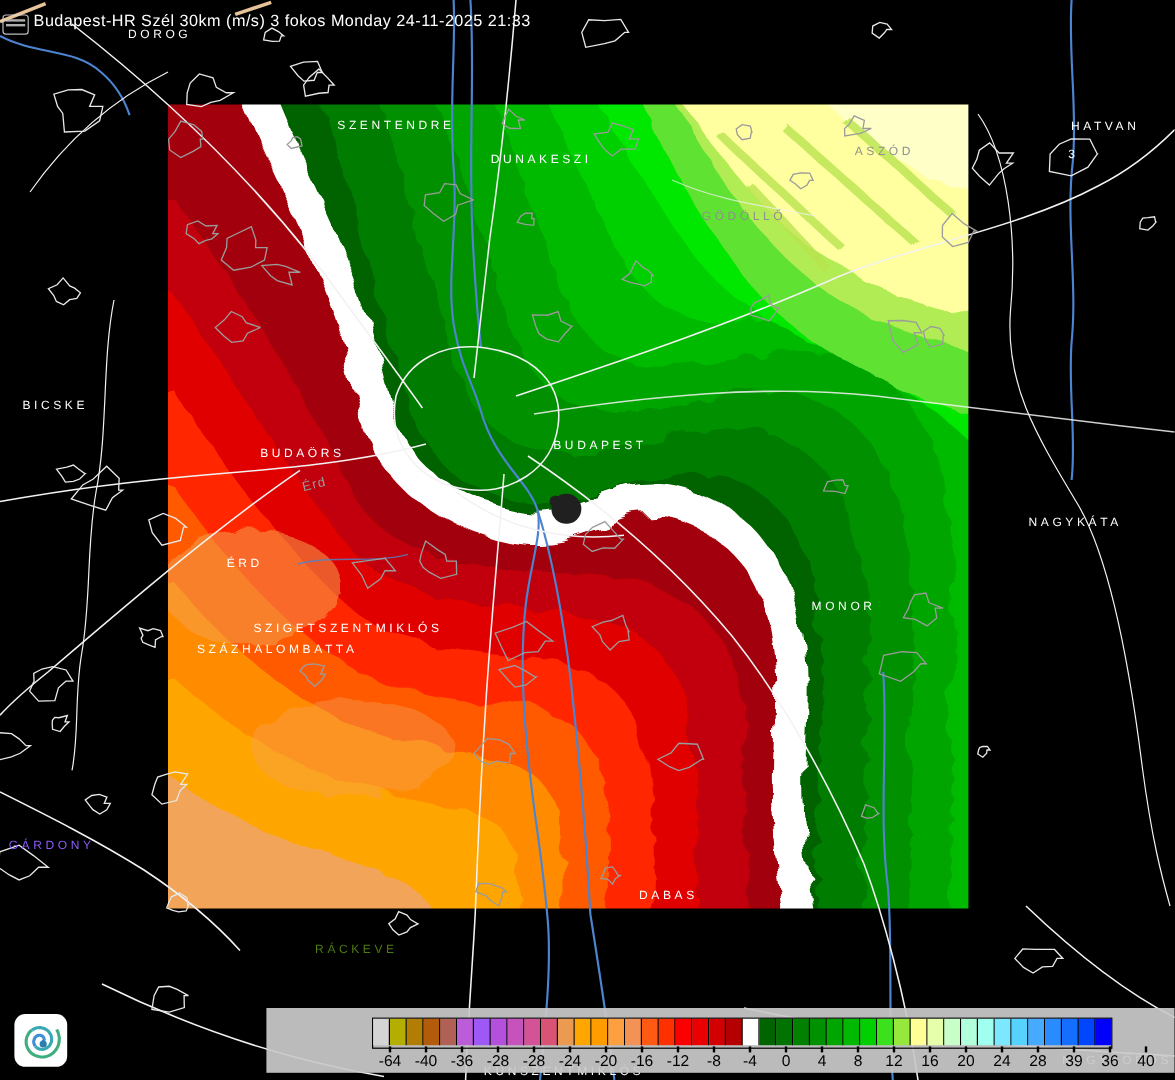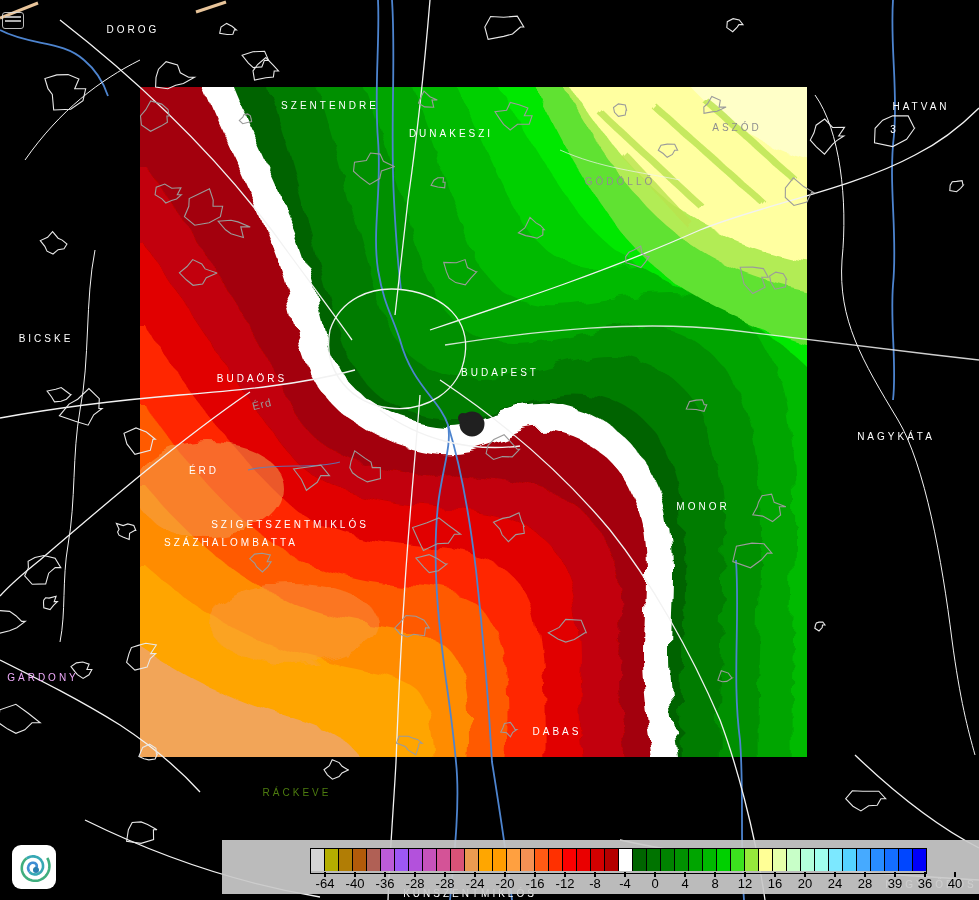--- a/index.html
+++ b/index.html
@@ -178,40 +178,41 @@
         <path d="M240.8,226.9L243.4,237.5L231.0,233.8L225.5,229.8L218.2,221.3L231.0,220.3L238.0,221.9L250.2,226.9Z" fill="none" stroke="#9b9b9b" stroke-width="1.1"></path>
         <path d="M222.6,206.3L220.4,216.7L209.1,222.7L194.7,225.2L184.4,216.7L188.8,206.3L189.2,198.6L197.7,194.6L209.5,188.8L213.2,200.0L213.0,206.3Z" fill="none" stroke="#9b9b9b" stroke-width="1.1"></path>
         <path d="M706.7,404.7L704.1,411.3L696.1,409.5L686.3,409.0L689.5,401.6L696.2,400.1L702.4,399.8L704.2,404.7Z" fill="none" stroke="#9b9b9b" stroke-width="1.1"></path>
       </g>
 
   <circle cx="472" cy="424" r="12.5" fill="#202020"></circle>
   <circle cx="463" cy="418" r="5" fill="#202020"></circle>
 </svg>
 
 <div id="title-icon"></div>
+<div id="titlebar">Budapest-HR Szél 30km (m/s) 3 fokos Monday 24-11-2025 21:33</div>
 
 <div id="map-labels">
       <span class="maplabel" style="left: 133px; top: 29px; color: rgb(255, 255, 255);">DOROG</span>
       <span class="maplabel" style="left: 330px; top: 105px; color: rgb(255, 255, 255);">SZENTENDRE</span>
       <span class="maplabel" style="left: 451px; top: 133px; color: rgb(255, 255, 255);">DUNAKESZI</span>
       <span class="maplabel" style="left: 620px; top: 181px; color: rgb(143, 143, 143);">GÖDÖLLŐ</span>
       <span class="maplabel" style="left: 737px; top: 127px; color: rgb(143, 143, 143);">ASZÓD</span>
       <span class="maplabel" style="left: 921px; top: 106px; color: rgb(255, 255, 255);">HATVAN</span>
       <span class="maplabel" style="left: 46px; top: 338px; color: rgb(255, 255, 255);">BICSKE</span>
       <span class="maplabel" style="left: 252px; top: 378px; color: rgb(255, 255, 255);">BUDAÖRS</span>
       <span class="maplabel" style="left: 500px; top: 372px; color: rgb(255, 255, 255);">BUDAPEST</span>
       <span class="maplabel" style="left: 896px; top: 436px; color: rgb(255, 255, 255);">NAGYKÁTA</span>
       <span class="maplabel" style="left: 204px; top: 470px; color: rgb(255, 255, 255);">ÉRD</span>
       <span class="maplabel" style="left: 262px; top: 404px; color: rgb(154, 154, 154); font-size: 11px; letter-spacing: 1px; transform: translate(-50%, -50%) rotate(-14deg);">Érd</span>
       <span class="maplabel" style="left: 703px; top: 506px; color: rgb(255, 255, 255);">MONOR</span>
       <span class="maplabel" style="left: 290px; top: 524px; color: rgb(255, 255, 255);">SZIGETSZENTMIKLÓS</span>
       <span class="maplabel" style="left: 231px; top: 542px; color: rgb(255, 255, 255);">SZÁZHALOMBATTA</span>
-      <span class="maplabel" style="left: 43px; top: 677px; color: #f0abfc;">GÁRDONY</span>
+      <span class="maplabel" style="left: 43px; top: 705px; color: #8b5cf6;">GÁRDONY</span>
       <span class="maplabel" style="left: 297px; top: 768px; color: #4d7c0f; margin-top: 24px;">RÁCKEVE</span>
-      <span class="maplabel" style="left: 557px; top: 731px; color: rgb(255, 255, 255);">DABAS</span>
+      <span class="maplabel" style="left: 557px; top: 747px; color: rgb(255, 255, 255);">DABAS</span>
       <span class="maplabel" style="left: 893px; top: 129px; color: rgb(255, 255, 255); letter-spacing: 0px;">3</span>
       <span class="maplabel" style="left: 470px; top: 893px; color: rgb(255, 255, 255);">KUNSZENTMIKLÓS</span>
       <span class="maplabel" style="left: 931px; top: 884px; color: rgb(255, 255, 255);">NAGYKŐRÖS</span>
     </div>
 
 <div id="legend">
   <div id="legend-bar">
         <div class="swatch" style="background: rgb(212, 212, 212);"></div>
         <div class="swatch" style="background: rgb(180, 174, 0);"></div>
         <div class="swatch" style="background: rgb(177, 125, 5);"></div>

